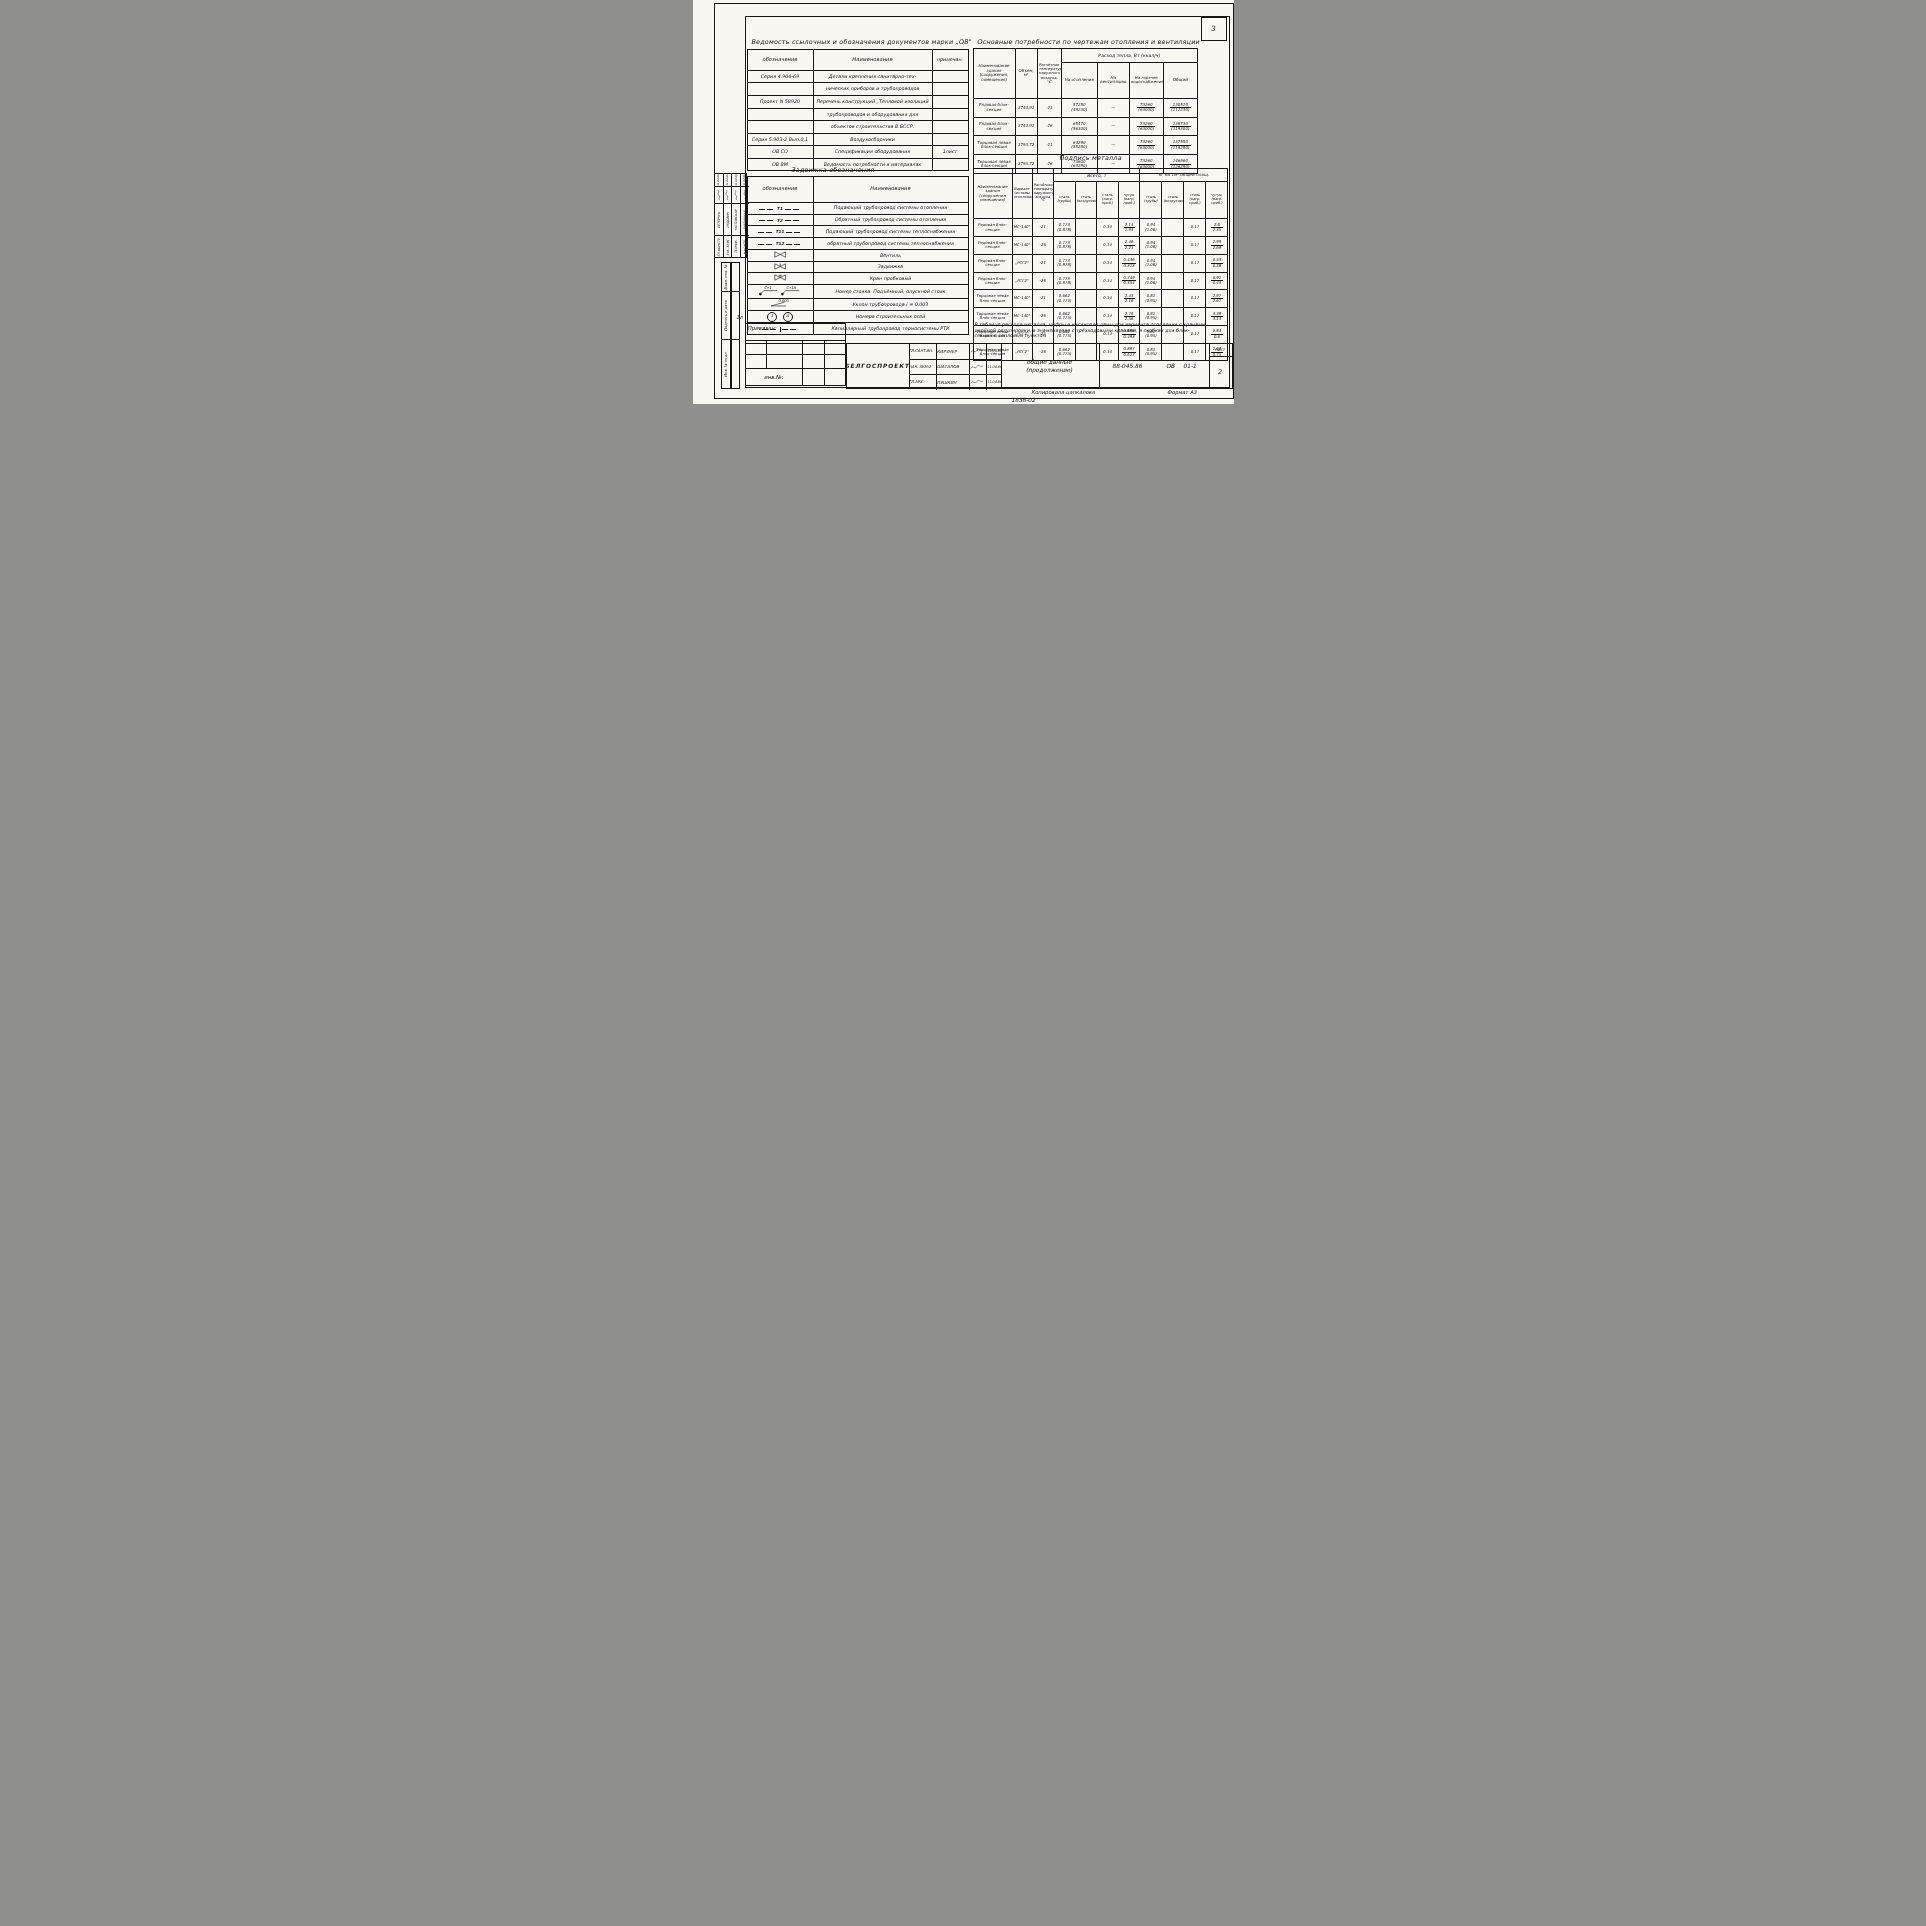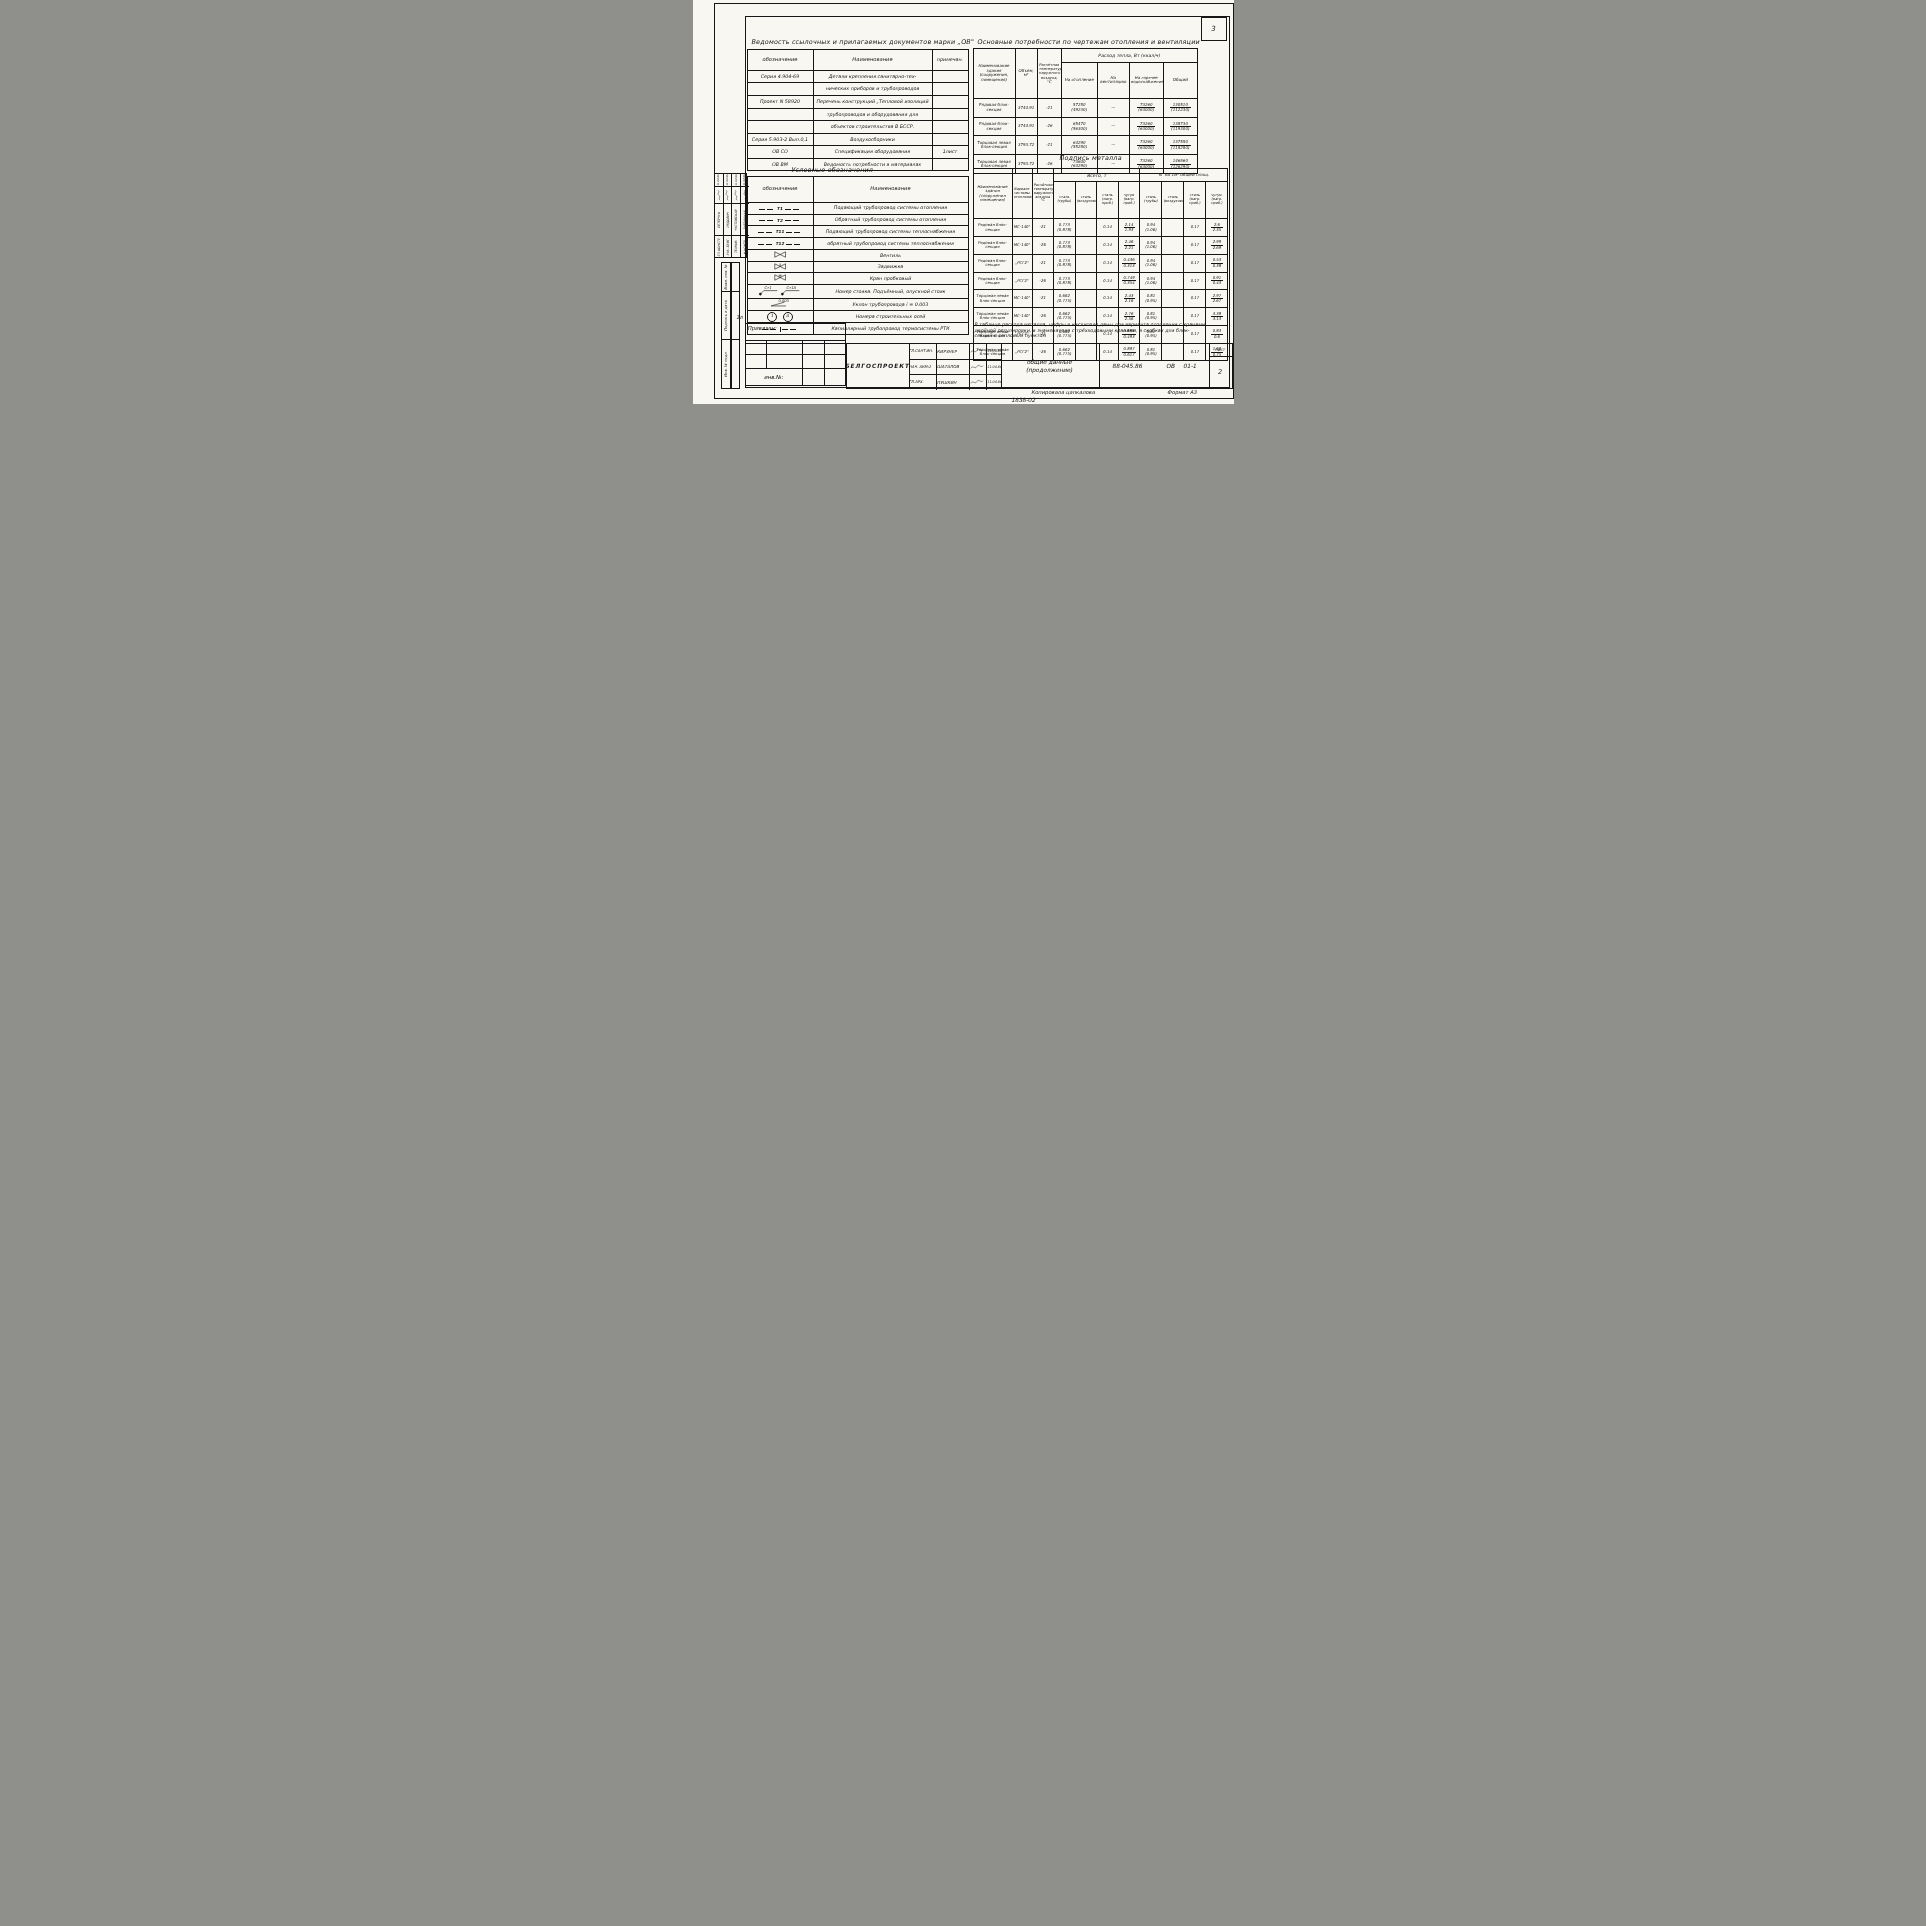--- a/index.html
+++ b/index.html
@@ -141,21 +141,21 @@
       <div class="vcell" style="left: 28.5px; top: 291px; width: 8.5px; height: 47px;">
         <span class="vtxt" style="width: 47px; height: 8.5px;">Подпись и дата</span>
       </div>
       <div class="vcell" style="left: 37px; top: 291px; width: 8.5px; height: 47px;"></div>
       <div class="vcell" style="left: 28.5px; top: 339px; width: 8.5px; height: 48px;">
         <span class="vtxt" style="width: 48px; height: 8.5px;">Инв. № подл.</span>
       </div>
       <div class="vcell" style="left: 37px; top: 339px; width: 8.5px; height: 48px;"></div>
     </div>
 
-  <div class="t-title" style="left:59px;top:38px;">Ведомость ссылочных и прилагаемых документов  марки „ОВ"</div>
+  <div class="t-title" style="left:59px;top:38px;">Ведомость ссылочных и обозначения документов  марки „ОВ"</div>
   <table class="dt" style="left:54px;top:49px;width:222px;">
     <colgroup>
         <col style="width:66px">
         <col style="width:119px">
         <col style="width:36px">
       </colgroup>
     <thead>
       <tr>
         <td style="height:19px;font-size:5.2px;">обозначение</td>
         <td style="font-size:5.2px;">Наименование</td>
@@ -199,21 +199,21 @@
           <td style="font-size: 4.8px;">1лист</td>
         </tr>
         <tr>
           <td class="" style="font-size: 4.8px; height: 10.8px;">ОВ  ВМ</td>
           <td style="font-size: 4.8px;">Ведомость потребности в материалах</td>
           <td style="font-size: 4.8px;"></td>
         </tr>
       </tbody>
   </table>
 
-  <div class="t-title" style="left:99px;top:166px;">Условные  обозначения</div>
+  <div class="t-title" style="left:99px;top:166px;">Задвижка  обозначения</div>
   <table class="dt" style="left:54px;top:176px;width:222px;">
     <colgroup>
         <col style="width:66px">
         <col style="width:155px">
       </colgroup>
     <thead>
       <tr>
         <td style="height:24px;font-size:5.2px;">обозначение</td>
         <td style="font-size:5.2px;">Наименование</td>
       </tr>

